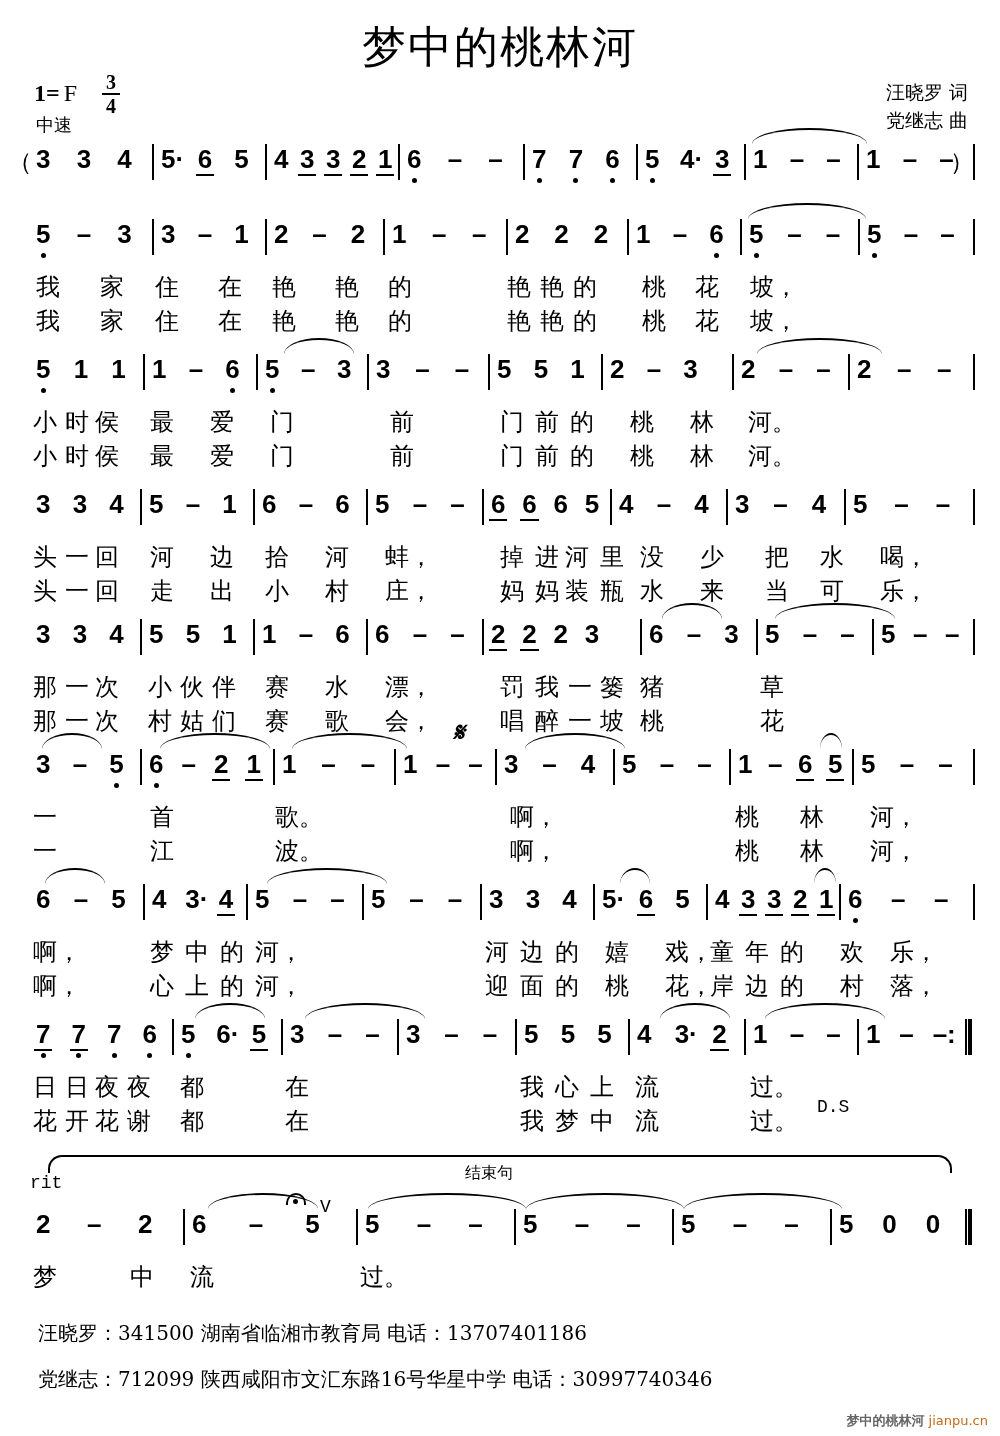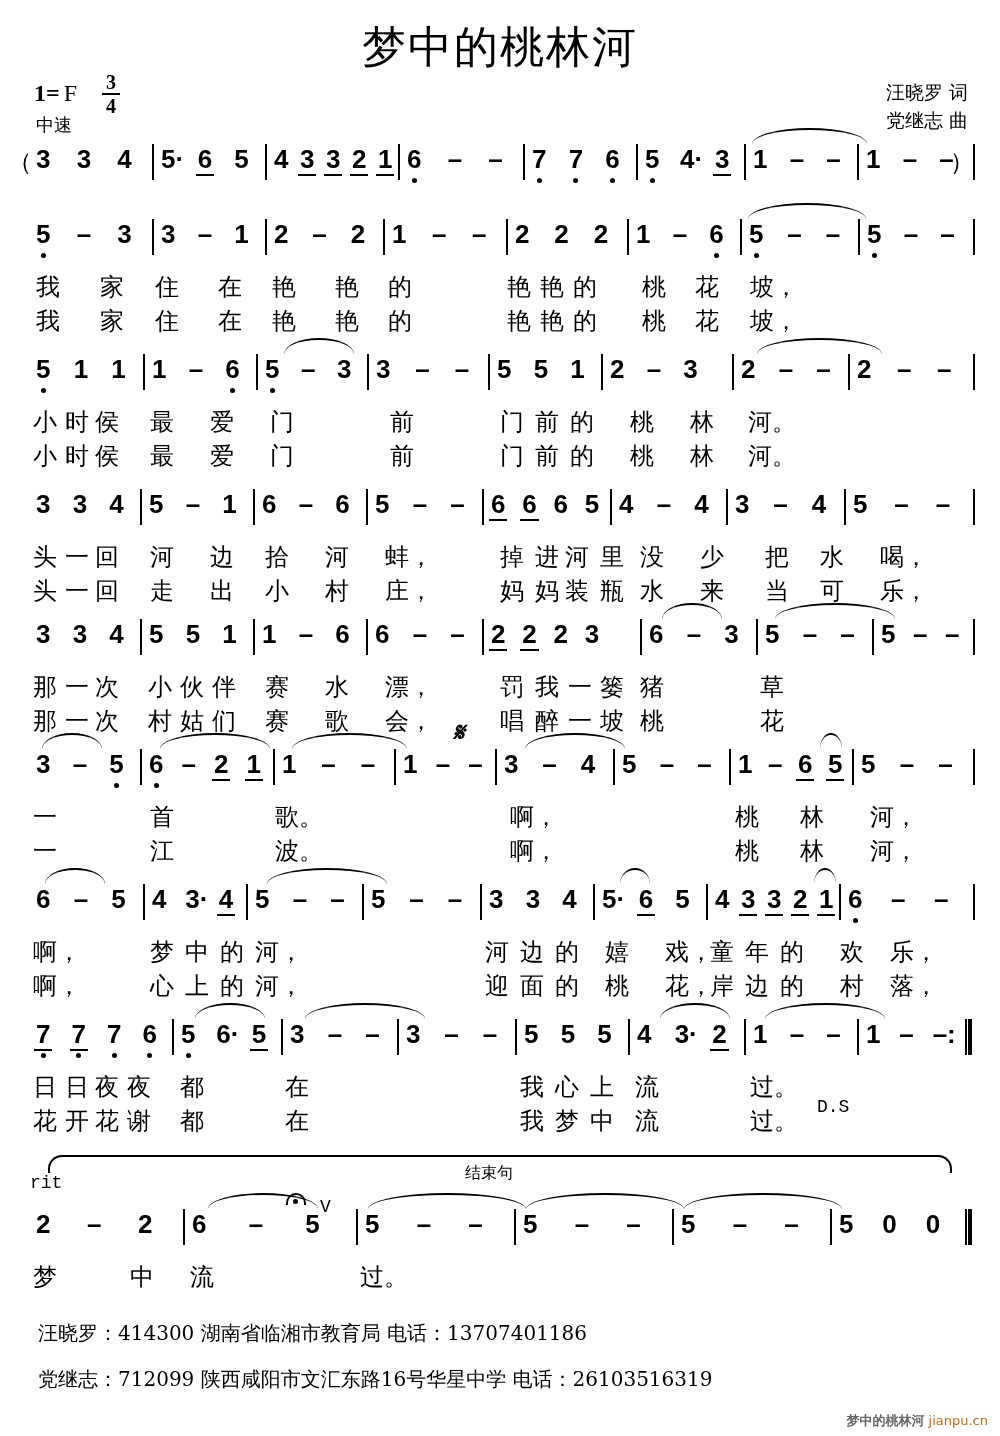--- a/index.html
+++ b/index.html
@@ -757,15 +757,15 @@
       <div class="small" style="left: 435px; top: -42px; font-family: &quot;DejaVu Sans&quot;, sans-serif; font-size: 16px;">结束句</div>
       <div class="lyrics" style="margin-top: 16px;">
         <span class="syl" style="left: 3px;">梦</span>
         <span class="syl" style="left: 100px;">中</span>
         <span class="syl" style="left: 160px;">流</span>
         <span class="syl" style="left: 330px;">过。</span>
       </div>
     </div>
   </div>
 
-<div class="contact" style="top:1320px">汪晓罗：414300 湖南省临湘市教育局   电话：13707401186</div>
-<div class="contact" style="top:1366px">党继志：712099 陕西咸阳市文汇东路16号华星中学   电话：26103516319</div>
+<div class="contact" style="top:1320px">汪晓罗：341500 湖南省临湘市教育局   电话：13707401186</div>
+<div class="contact" style="top:1366px">党继志：712099 陕西咸阳市文汇东路16号华星中学   电话：30997740346</div>
 <div class="watermark"><b>梦中的桃林河</b> <span>jianpu.cn</span></div>
 
 </body></html>

